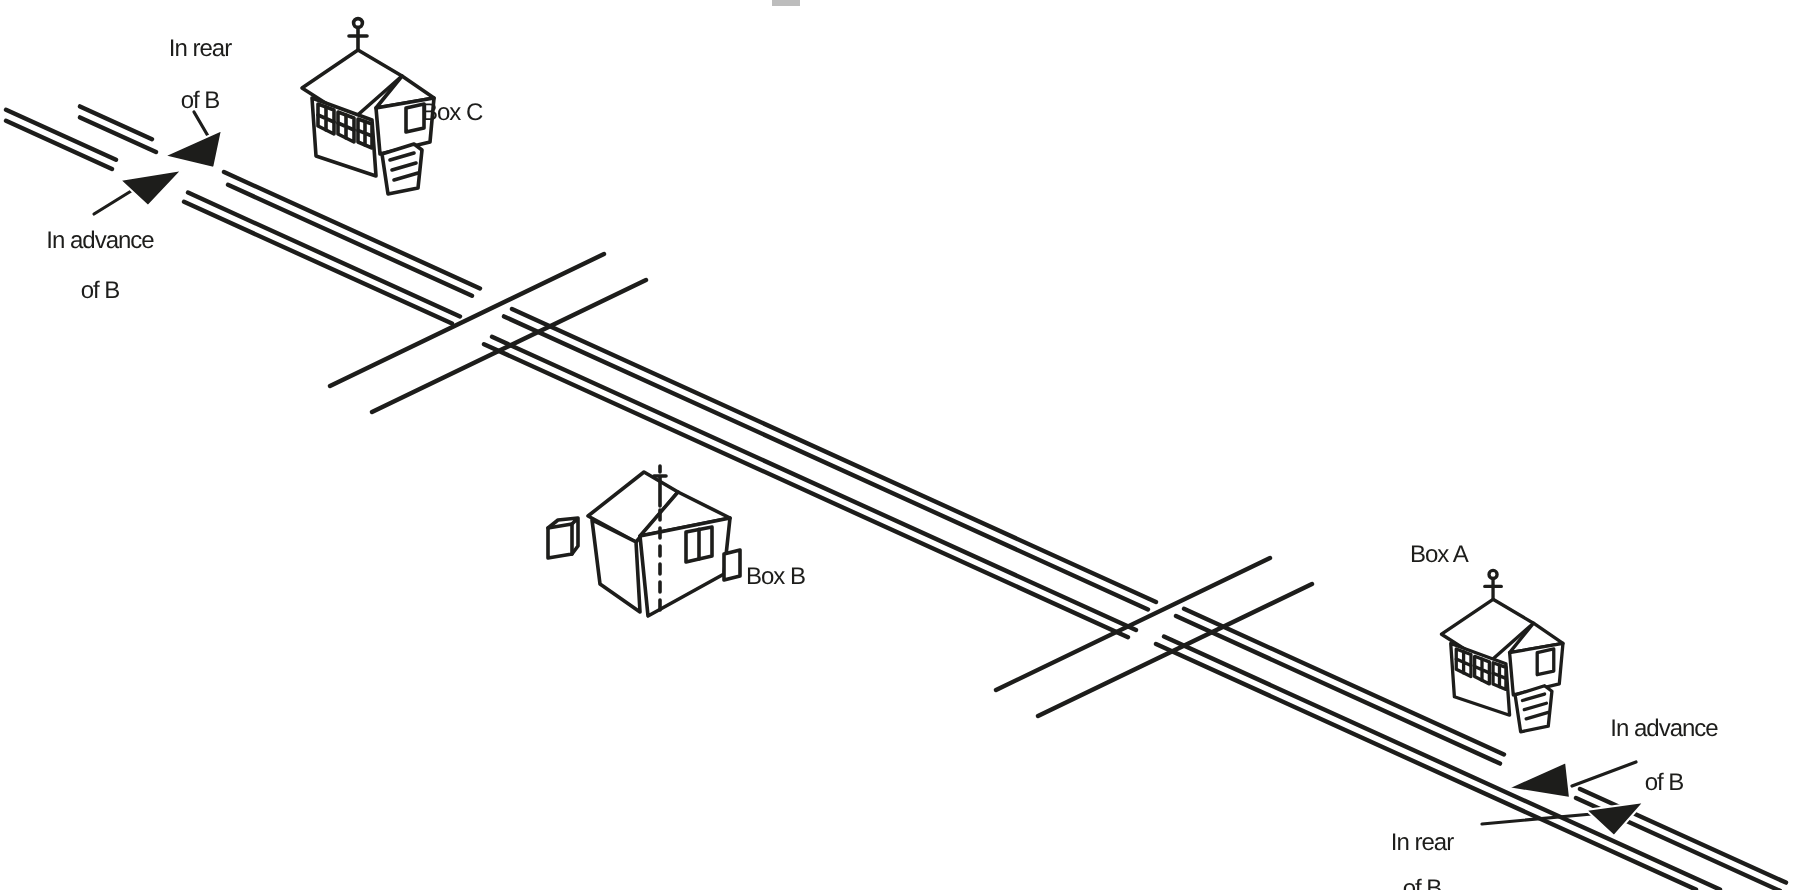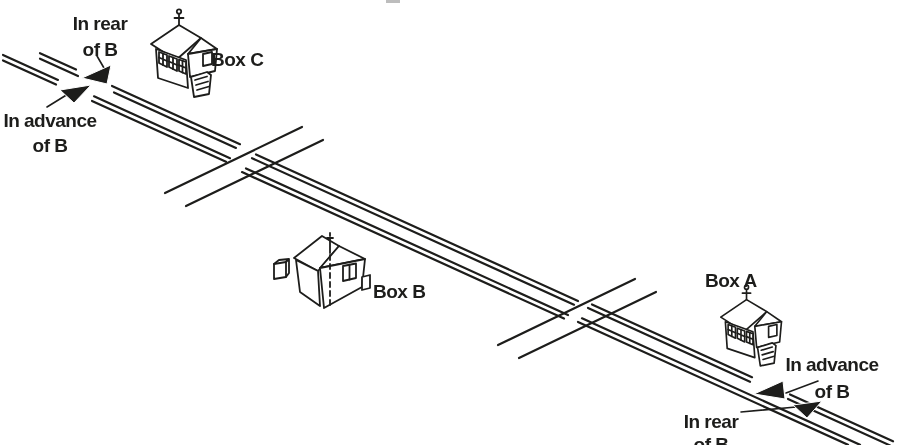--- a/index.html
+++ b/index.html
@@ -6,21 +6,21 @@
   html,body { margin:0; padding:0; }
   .stage {
     position:relative; width:900px; height:445px;
     background:var(--bg); overflow:hidden;
     font-family:"Liberation Sans", sans-serif;
   }
   .stage svg { position:absolute; left:0; top:0; }
   .lbl {
     position:absolute; color:var(--ink);
     font-family:"Liberation Sans", sans-serif;
-    font-weight:700; font-size:19px; letter-spacing:-0.5px;
+    font-weight:400; font-size:12px; letter-spacing:-0.5px;
     white-space:nowrap;
   }
   .callout { text-align:center; line-height:26px; }
   .rail, .xline, .leader, .hut-stroke { stroke:var(--ink); fill:none; }
   .rail   { stroke-width:2.2; stroke-linecap:round; }
   .xline  { stroke-width:2.2; stroke-linecap:round; }
   .leader { stroke-width:1.6; stroke-linecap:round; }
   .arrowhead { fill:var(--ink); stroke:var(--bg); stroke-width:1; }
   .hut-stroke { stroke-width:1.8; stroke-linejoin:round; stroke-linecap:round; }
   .hut-fill   { fill:var(--bg); stroke:var(--ink); stroke-width:1.8; stroke-linejoin:round; }

